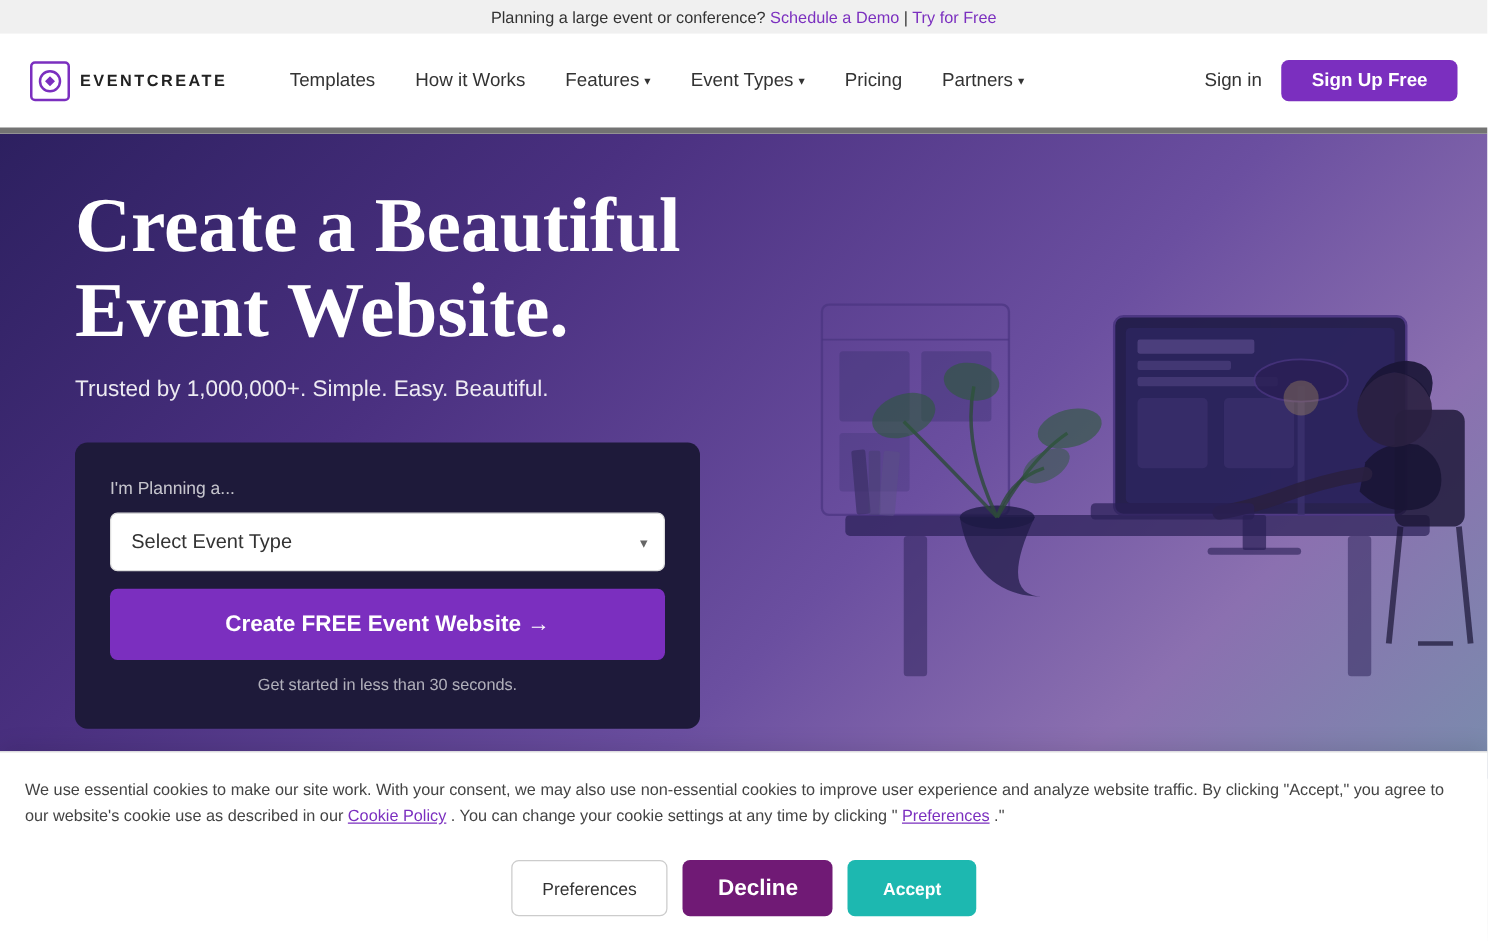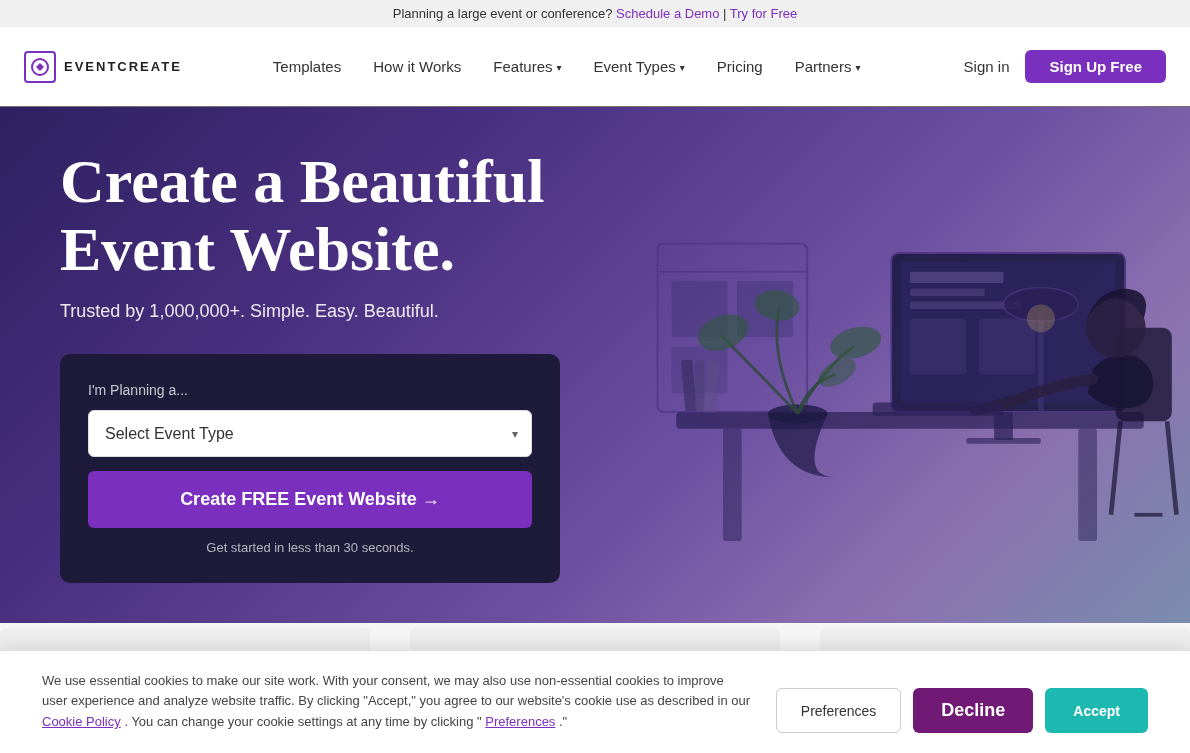--- a/index.html
+++ b/index.html
@@ -15,24 +15,23 @@
     }
     .top-banner a { color: #7b2fbf; text-decoration: none; }
 
     
     .navbar {
       display: flex;
       align-items: center;
       padding: 0 24px;
       height: 80px;
       background: #fff;
-      border-bottom: 1px solid #737373;
+      border-bottom: 5px solid #737373;
       position: relative;
       z-index: 10;
-      gap: 41px;
     }
     .logo {
       display: flex;
       align-items: center;
       gap: 8px;
       text-decoration: none;
       margin-right: 36px;
     }
     .logo-icon {
       width: 32px;
@@ -193,26 +192,27 @@
     }
 
     
     .cookie-banner {
       position: fixed;
       bottom: 0;
       left: 0;
       right: 0;
       background: #fff;
       border-top: 1px solid #e0e0e0;
-      padding: 20px 42px;
-      display: flex;
-      align-items: flex-end;
+      padding: 20px 20px;
+      display: flex;
+      align-items: center;
       gap: 24px;
       z-index: 100;
       box-shadow: 0 -4px 16px rgba(0,0,0,0.1);
+      flex-direction: column;
     }
     .cookie-text {
       flex: 1;
       font-size: 13px;
       color: #444;
       line-height: 1.6;
     }
     .cookie-text a {
       color: #7b2fbf;
       text-decoration: underline;

